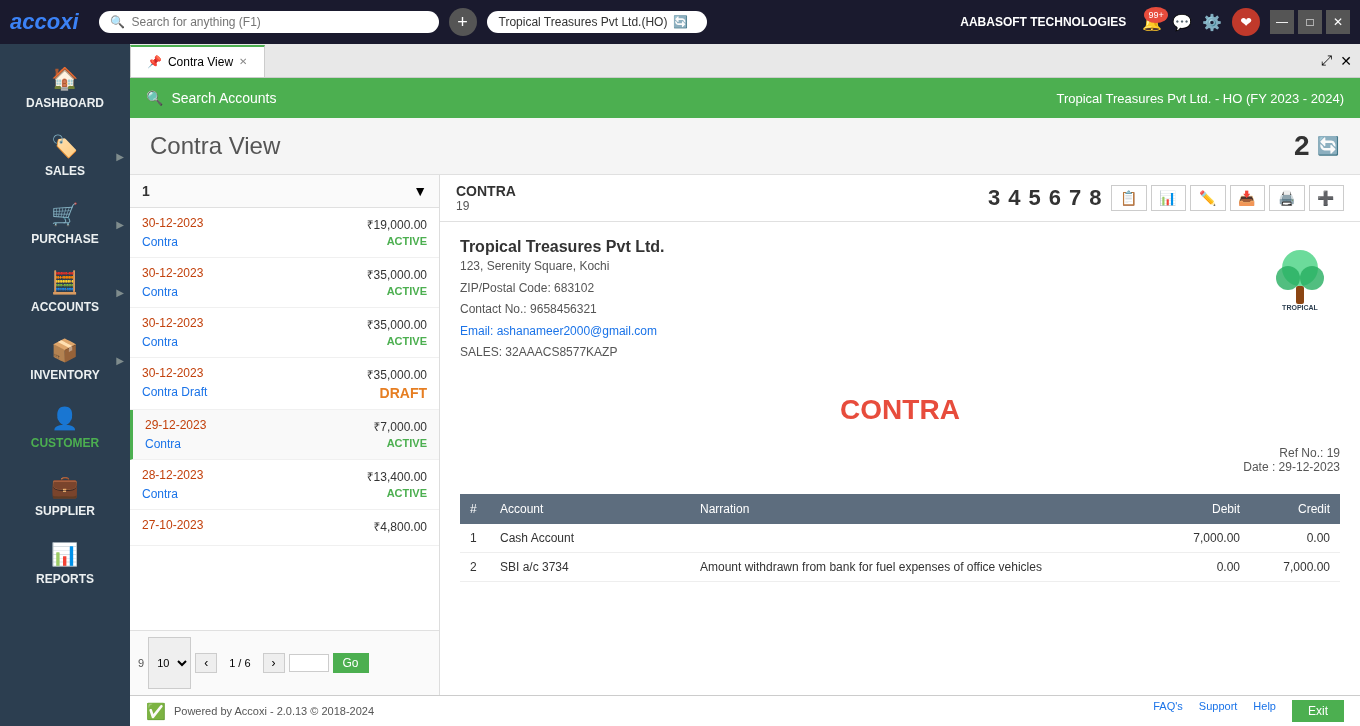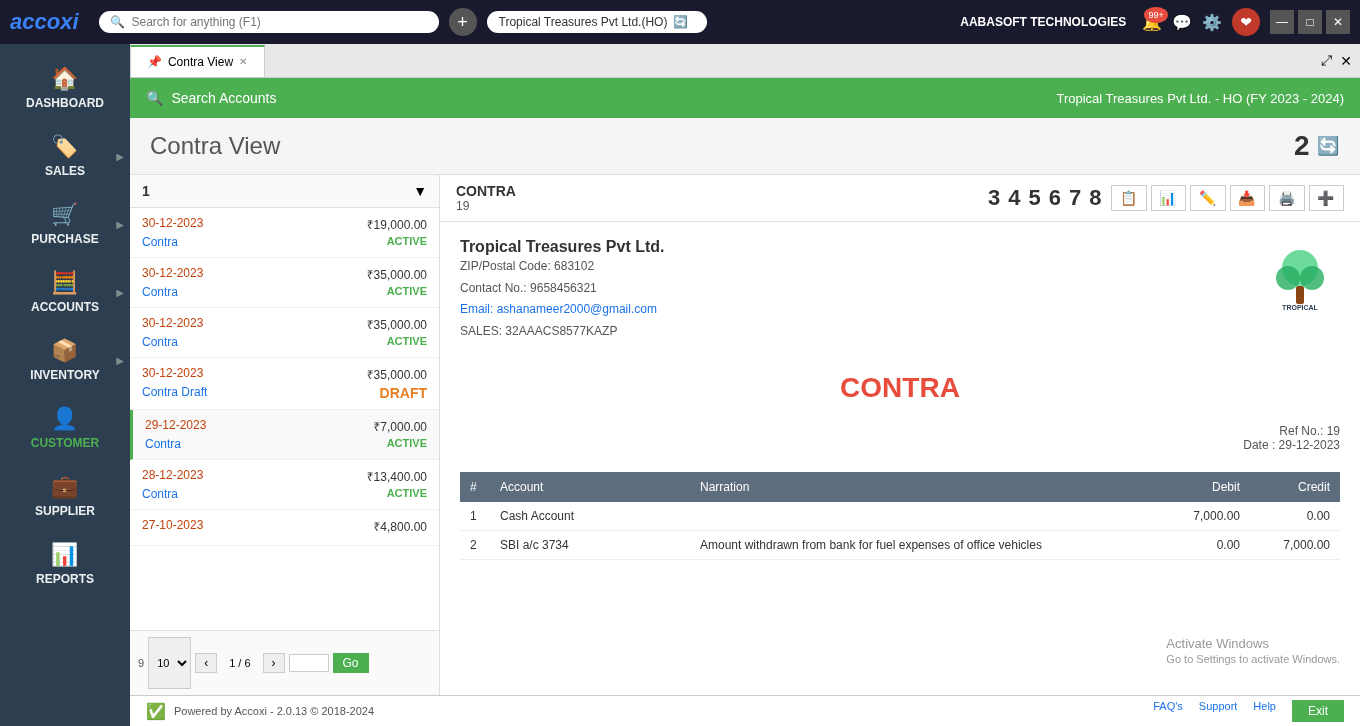--- a/index.html
+++ b/index.html
@@ -369,20 +369,21 @@
             <button class="toolbar-icon-btn" title="Edit">✏️</button>
             <button class="toolbar-icon-btn" title="Download">📥</button>
             <button class="toolbar-icon-btn" title="Print">🖨️</button>
             <button class="toolbar-icon-btn" title="More">➕</button>
           </div>
         </div>
 
         <div class="invoice-header">
           <div class="company-info">
             <div class="name">Tropical Treasures Pvt Ltd.</div>
+            <div class="details">123, Serenity Square, Kochi</div>
             <div class="details">ZIP/Postal Code: 683102</div>
             <div class="details">Contact No.: 9658456321</div>
             <div class="details email">Email: ashanameer2000@gmail.com</div>
             <div class="details">SALES: 32AAACS8577KAZP</div>
           </div>
           <div class="company-logo">
 
             <svg width="80" height="65" viewBox="0 0 80 65">
               <circle cx="40" cy="20" r="18" fill="#2ecc71" opacity="0.7"></circle>
               <circle cx="28" cy="30" r="12" fill="#27ae60" opacity="0.8"></circle>
@@ -424,21 +425,20 @@
                 <td>2</td>
                 <td>SBI a/c 3734</td>
                 <td>Amount withdrawn from bank for fuel expenses of office vehicles</td>
                 <td class="right">0.00</td>
                 <td class="right">7,000.00</td>
               </tr>
             </tbody>
           </table>
         </div>
 
-        <div class="activate-windows">Activate Windows<br><span style="font-size:11px;">Go to Settings to activate Windows.</span></div>
       </div>
     </div>
 
     <div class="app-footer">
       <div class="footer-logo">
         <span style="color:#4CAF50; font-size:16px;">✅</span>
         <span>Powered by Accoxi - 2.0.13 © 2018-2024</span>
       </div>
       <div class="footer-links">
         <span style="cursor:pointer; color:#1a73e8;">FAQ's</span>

